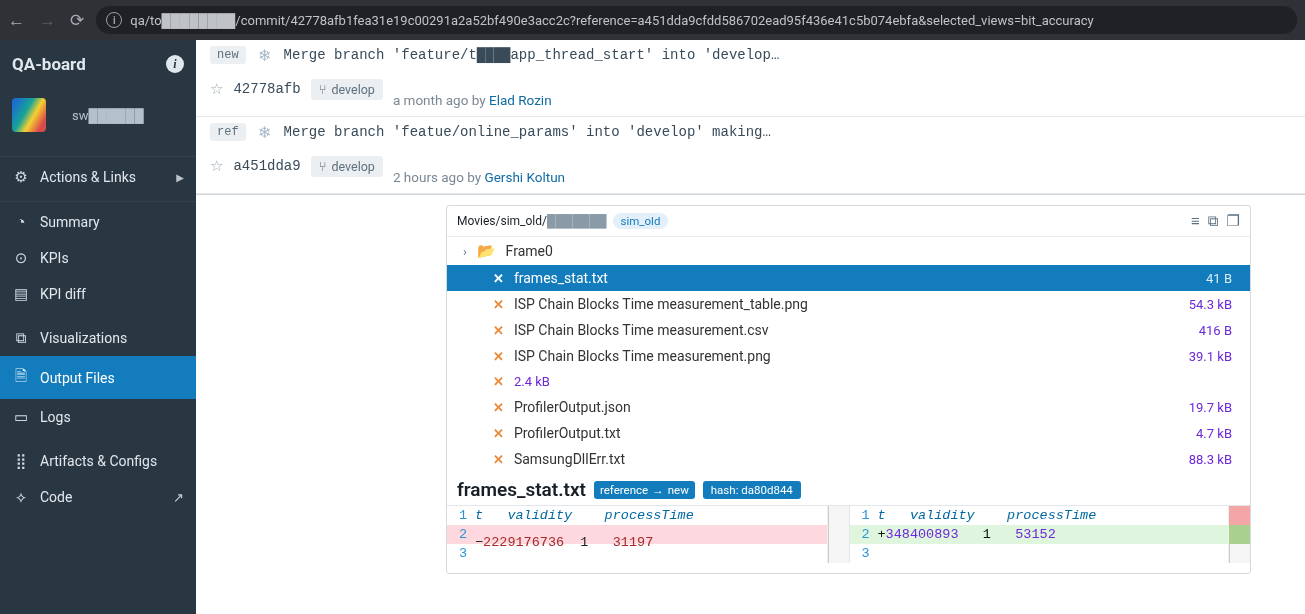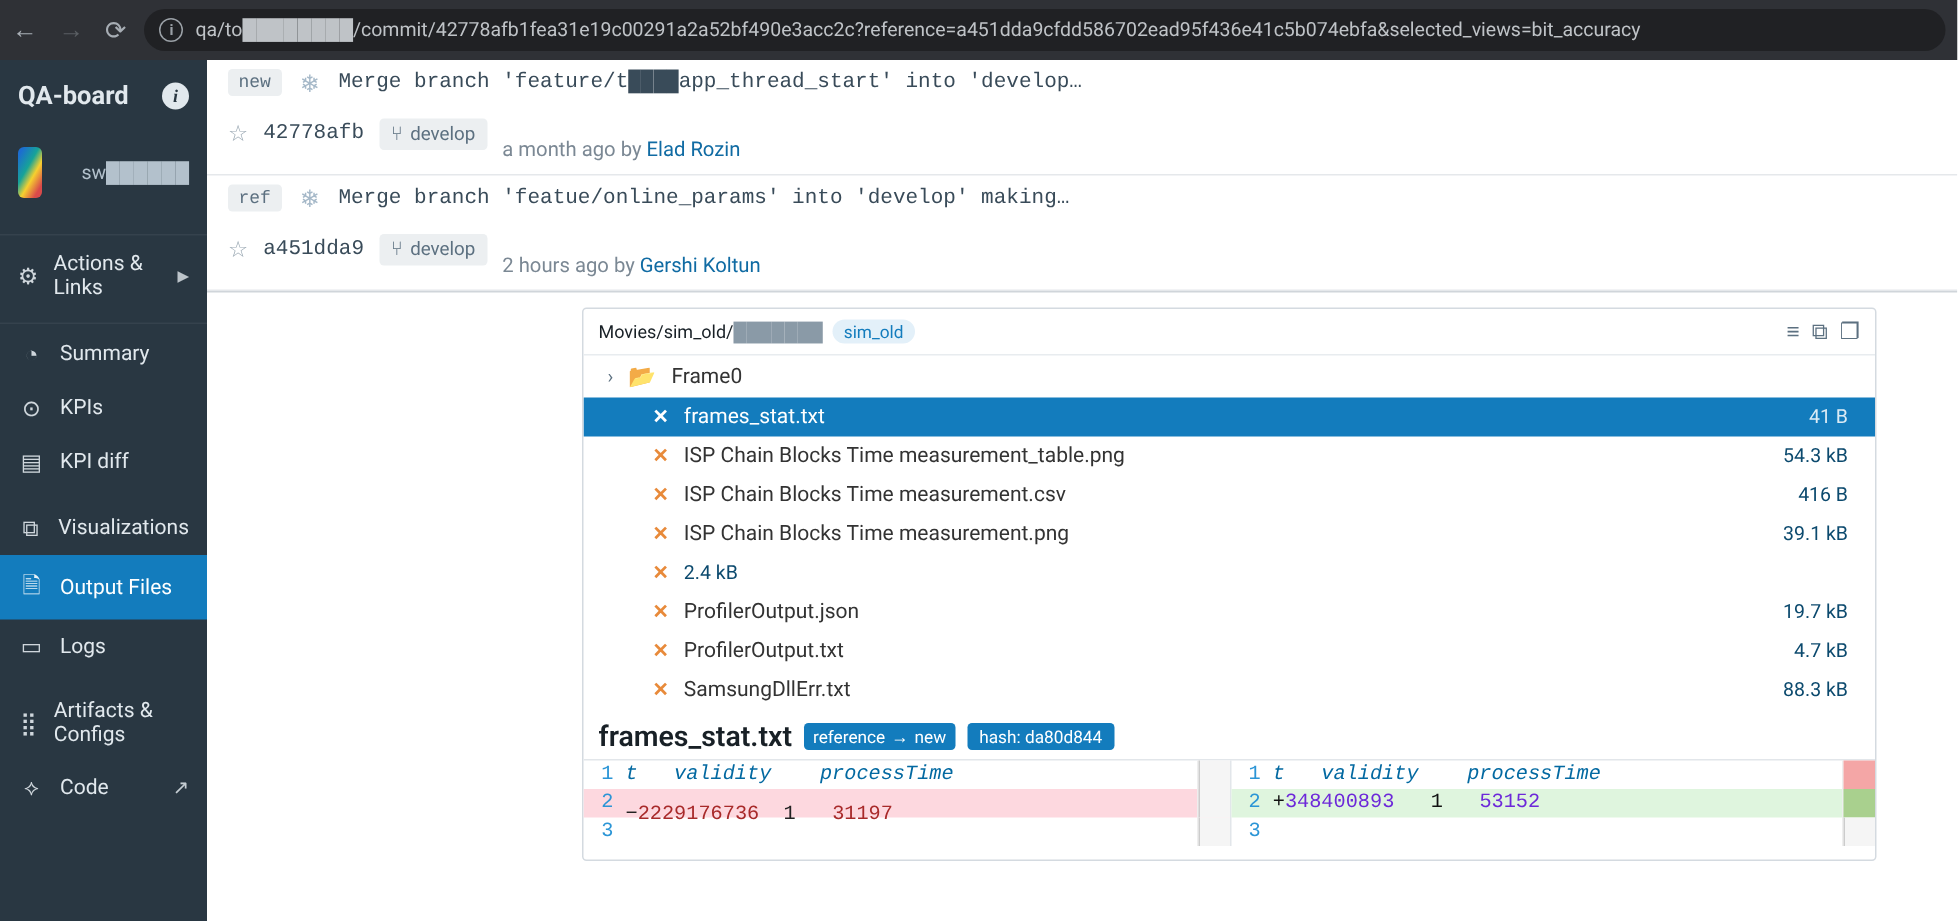--- a/index.html
+++ b/index.html
@@ -9,21 +9,21 @@
 .chrome { height: 40px; background: #2f3136; display: flex; align-items: center; padding: 0 8px; gap: 12px; }
 .chrome .nav-icons { display: flex; align-items: center; gap: 14px; color: #a7adb4; }
 .chrome .nav-icons span { font-size: 17px; cursor: pointer; }
 .chrome .nav-icons .disabled { color: #5a5e63; }
 .urlbar { flex: 1; background: #202124; border-radius: 16px; height: 28px; display: flex; align-items: center; padding: 0 10px; gap: 8px; color: #bfc3c7; font-size: 13px; overflow: hidden; white-space: nowrap; }
 .urlbar .info-icon { width: 16px; height: 16px; border: 1.5px solid #9aa0a6; border-radius: 50%; display: inline-flex; align-items: center; justify-content: center; font-size: 10px; font-weight: bold; color: #9aa0a6; }
 
 .app { display: flex; height: 574px; }
 
 
-.sidebar { width: 138px; background: #293742; color: #e1e8ed; flex-shrink: 0; display: flex; flex-direction: column; }
+.sidebar { width: 196px; background: #293742; color: #e1e8ed; flex-shrink: 0; display: flex; flex-direction: column; }
 .sb-head { display: flex; align-items: center; padding: 14px 12px; gap: 8px; }
 .sb-head .title { font-weight: 700; font-size: 17px; }
 .sb-head .info-circle { width: 18px; height: 18px; border-radius: 50%; background: #e1e8ed; color: #293742; font-size: 12px; font-weight: 700; display: inline-flex; align-items: center; justify-content: center; font-style: italic; margin-left: auto; font-family: Georgia, serif; }
 .sb-project { display: flex; align-items: center; gap: 26px; padding: 10px 12px 18px; }
 .sb-project .avatar { width: 34px; height: 34px; border-radius: 4px; background: linear-gradient(120deg,#1c6dd0 10%,#17a398 40%,#f6d02f 60%,#d94a4a 85%); }
 .sb-project .pname { color: #b3c1cc; font-size: 13px; }
 .sb-item { display: flex; align-items: center; gap: 10px; padding: 9px 12px; color: #e1e8ed; cursor: pointer; font-size: 14px; }
 .sb-item.active { background: #137cbd; color: #fff; }
 .sb-item .ico { width: 18px; display: inline-flex; justify-content: center; font-size: 15px; opacity: 0.9; }
 .sb-item .caret { margin-left: auto; font-size: 10px; opacity: 0.8; }
@@ -57,21 +57,21 @@
 .panel-head .chip { background: #e3f0f9; color: #137cbd; border-radius: 10px; padding: 1px 8px; font-size: 11.5px; }
 .panel-head .tools { margin-left: auto; display: flex; gap: 8px; color: #5c7080; font-size: 15px; }
 
 .folder-row, .file-row { display: flex; align-items: center; gap: 10px; padding: 5px 14px; font-size: 14px; color: #333; cursor: pointer; }
 .folder-row { padding-left: 16px; }
 .folder-row .arrow { color: #5c7080; font-size: 13px; }
 .folder-row .folder-ico { color: #e88a3a; font-size: 15px; }
 .file-row { padding-left: 46px; }
 .file-row .xico { color: #e88a3a; font-weight: 700; font-size: 13px; }
 .file-row .fname { flex: 1; }
-.file-row .fsize { color: #0c4a6e; font-size: 13px; padding-right: 4px; }
+.file-row .fsize { color: #6d28d9; font-size: 13px; padding-right: 4px; }
 .file-row.selected { background: #137cbd; color: #fff; }
 .file-row.selected .xico { color: #fff; }
 .file-row.selected .fsize { color: rgba(255,255,255,0.85); }
 
 .diff-head { display: flex; align-items: center; gap: 8px; padding: 6px 10px 4px; }
 .diff-head .fname-big { font-size: 19px; font-weight: 600; color: #182026; }
 .badge-refnew { background: #137cbd; color: #fff; border-radius: 3px; padding: 2px 6px; font-size: 11.5px; display: inline-flex; align-items: center; gap: 4px; }
 .badge-hash { background: #137cbd; color: #fff; border-radius: 3px; padding: 2px 8px; font-size: 11.5px; }
 
 .diff-grid { display: flex; border-top: 1px solid #e2e6ea; font-family: 'Consolas','Courier New', monospace; font-size: 13.5px; position: relative; }

